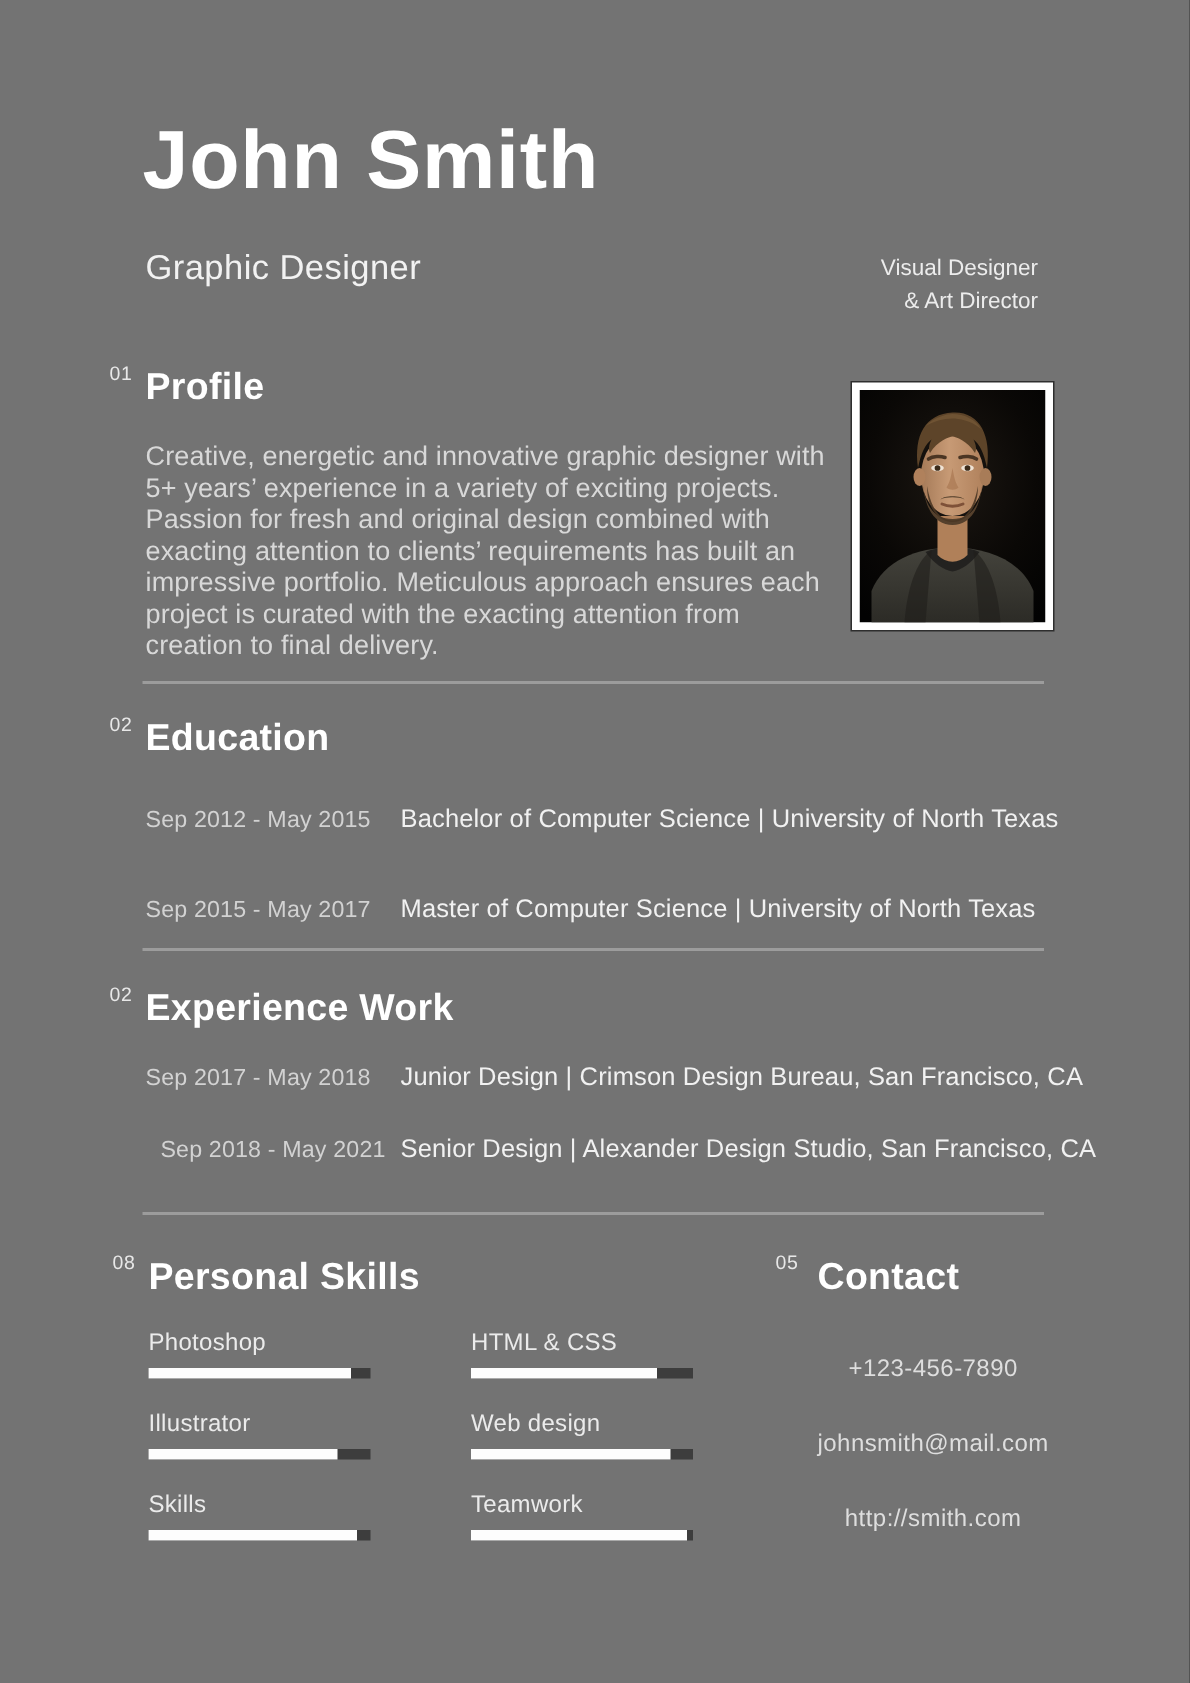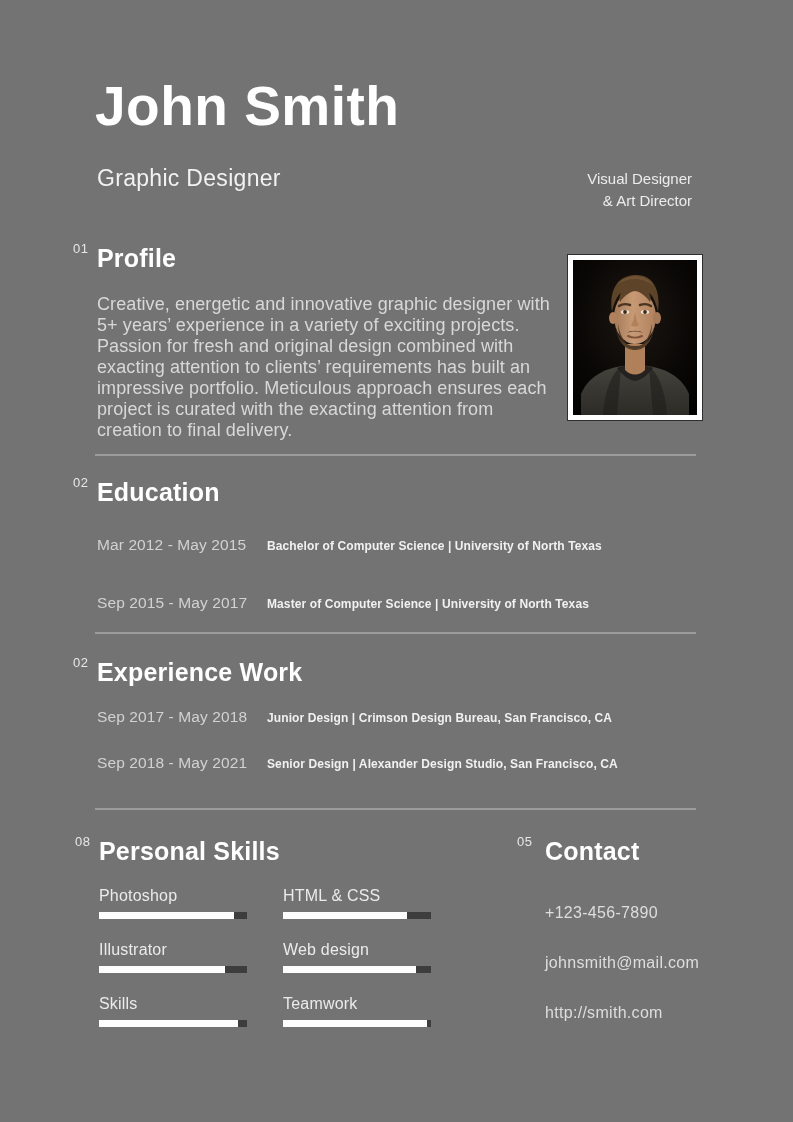--- a/index.html
+++ b/index.html
@@ -59,37 +59,37 @@
   .divider.d3 { top:808px; }
 
   
   .listsec { position:absolute; left:97px; width:620px; }
   .listsec.education { top:479px; }
   .listsec.experience { top:659px; }
   .row { display:grid; grid-template-columns:170px 1fr; align-items:baseline; }
   .education .row1 { margin-top:29px; }
   .education .row2 { margin-top:40px; }
   .experience .row1 { margin-top:21px; }
-  .experience .row2 { margin-top:28px; }
+  .experience .row2 { margin-top:28px;text-align:center; }
   .row .dates { font-size:15.5px; color:#d2d2d2; letter-spacing:0.1px; }
-  .row .detail { font-size:12px; font-weight:700; color:#f1f1f1; letter-spacing:0.1px; white-space:nowrap; }
+  .row .detail { font-size:17px; font-weight:400; color:#f1f1f1; letter-spacing:0.1px; white-space:nowrap; }
 
   
   .skills { position:absolute; left:99px; top:838px; }
-  .skills-grid { display:flex; gap:36px; margin-top:21px; }
+  .skills-grid { display:flex; gap:67px; margin-top:21px; }
   .skill-col { width:148px; }
   .skill + .skill { margin-top:22px; }
   .skill-label { font-size:16px; color:#ebebeb; letter-spacing:0.2px; margin-bottom:7px; }
   .skill-track { width:148px; height:7px; background:#3d3d3d; }
   .skill-fill { height:7px; background:#fdfdfd; width:0; }
 
   
   .contact { position:absolute; left:545px; top:838px; }
   .contact .sec-num { left:-28px; }
-  .contact-items { margin-top:37px; }
+  .contact-items { margin-top:37px;text-align:center; }
   .contact-item { font-size:16px; color:#dedede; letter-spacing:0.3px; line-height:19px; }
   .contact-item + .contact-item { margin-top:31px; }
 </style>
 </head>
 <body>
 
 <div class="page">
 
   <div class="name">John Smith</div>
   <div class="subtitle">Graphic Designer</div>
@@ -161,21 +161,21 @@
   <div class="divider d1"></div>
   <div class="divider d2"></div>
   <div class="divider d3"></div>
 
   <div class="listsec education">
     <div class="sec-head">
       <span class="sec-num">02</span>
       <span>Education</span>
     </div>
     <div class="row row1">
-      <span class="dates">Mar 2012 - May 2015</span>
+      <span class="dates">Sep 2012 - May 2015</span>
       <span class="detail">Bachelor of Computer Science | University of North Texas</span>
     </div>
     <div class="row row2">
       <span class="dates">Sep 2015 - May 2017</span>
       <span class="detail">Master of Computer Science | University of North Texas</span>
     </div>
   </div>
 
   <div class="listsec experience">
     <div class="sec-head">

